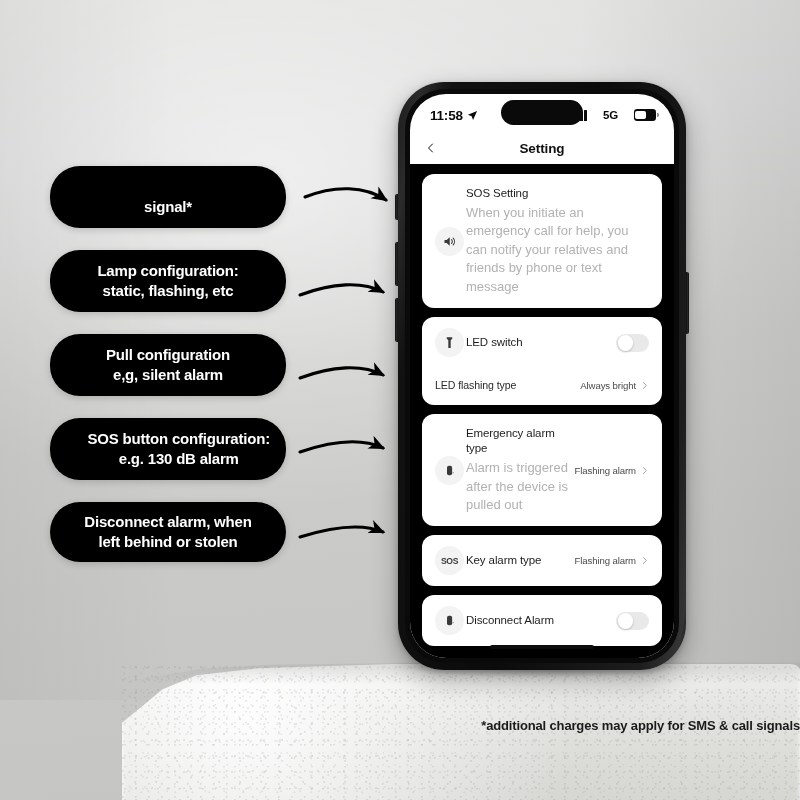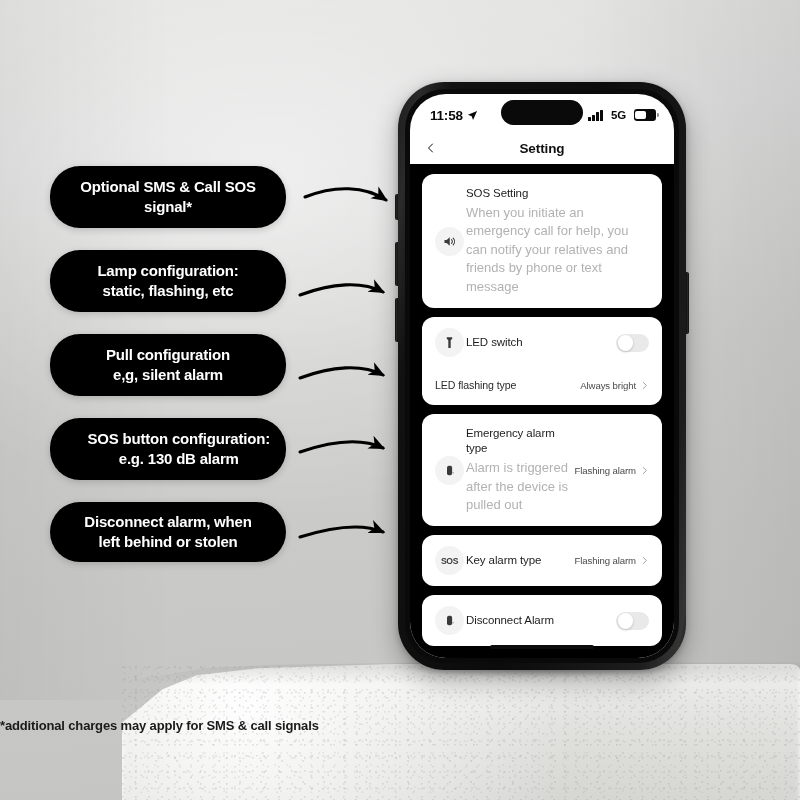--- a/index.html
+++ b/index.html
@@ -154,21 +154,21 @@
     top: 6px;
     transform: translateX(-50%);
     width: 82px;
     height: 25px;
     border-radius: 13px;
     background: #0a0a0a;
   }
   #status-right {
     display: flex;
     align-items: center;
-    gap: 8px;
+    gap: 16px;
   }
   #signal-bars {
     display: flex;
     align-items: flex-end;
     gap: 1.5px;
     height: 11px;
   }
   #signal-bars i {
     display: block;
     width: 2.6px;
@@ -378,21 +378,21 @@
     width: 800px; height: 800px;
     pointer-events: none;
   }
 
   
   #footnote {
     position: absolute;
     left: 0;
     top: 718px;
     width: 800px;
-    text-align: left;
+    text-align: right;
     font-size: 13px;
     font-weight: bold;
     color: #1a1a1a;
     letter-spacing: -0.15px;
   }
 </style>
 </head>
 <body>
 
 <div id="scene">
@@ -549,21 +549,21 @@
         </div>
 
       </div>
 
       <div id="home-indicator"></div>
     </div>
   </div>
 
   <div class="pill" id="pill-0">
     <span>
-      <span>Optional SMS &amp; Call SOS</span><br>
+      <br>
       <span>signal*</span>
     </span>
   </div>
   <div class="pill" id="pill-2">
     <span>
       <span>Pull configuration</span><br>
       <span>e,g, silent alarm</span>
     </span>
   </div>
   <div class="pill" id="pill-1">

